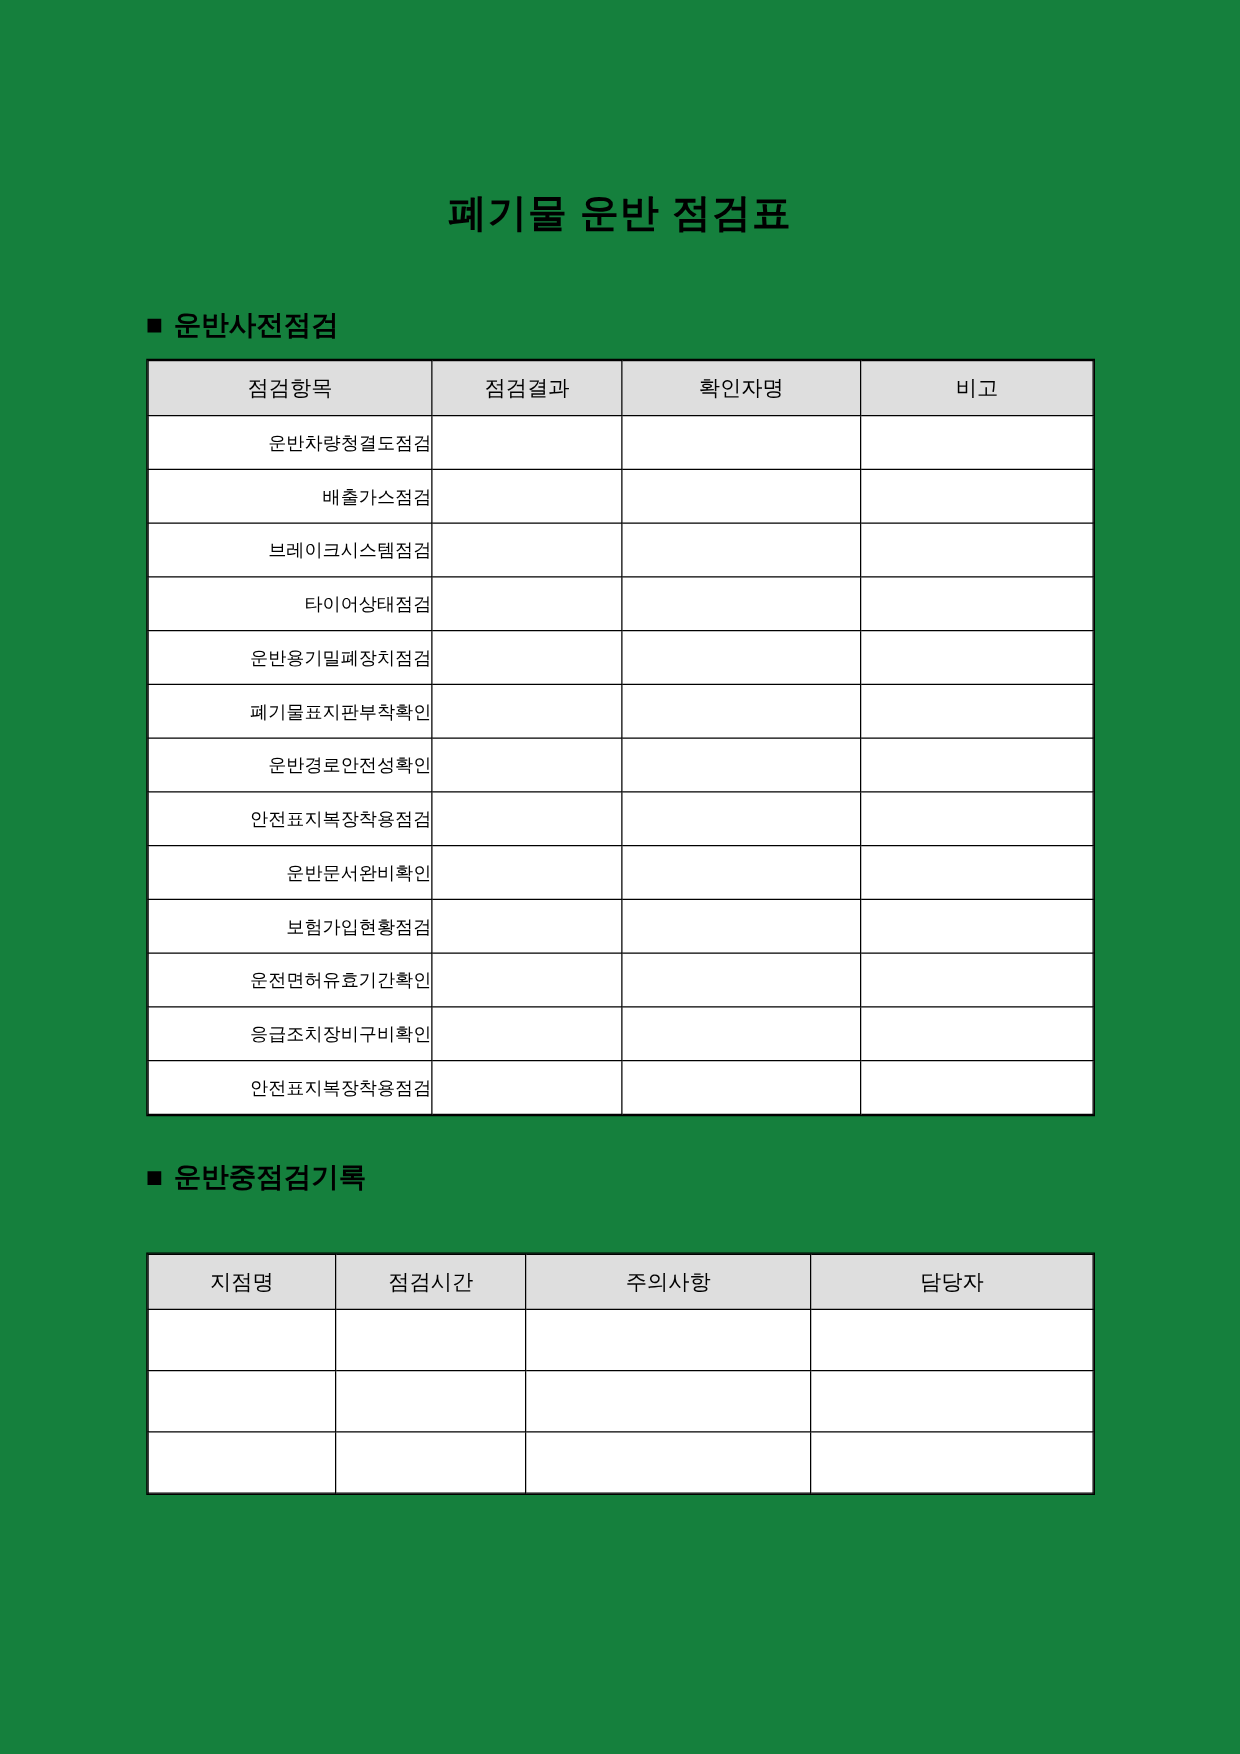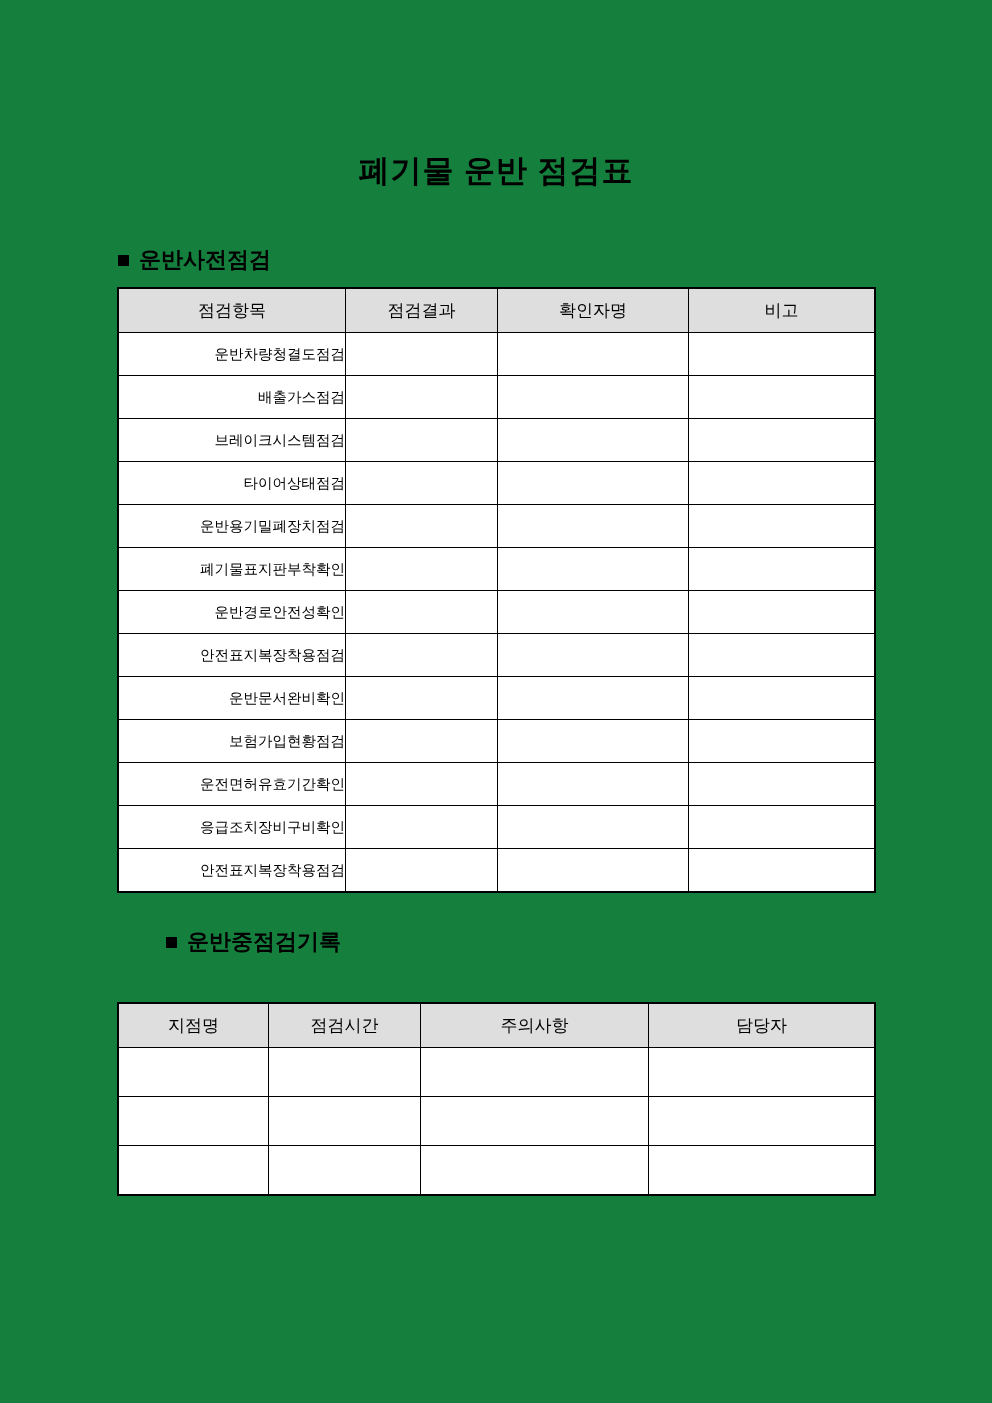--- a/index.html
+++ b/index.html
@@ -48,21 +48,21 @@
   }
   .section-heading .bullet {
     display: inline-block;
     width: 11px;
     height: 11px;
     background: #000000;
     margin-right: 10px;
     vertical-align: 1px;
   }
   #heading-pre  { top: 249px; }
-  #heading-mid  { top: 931px; margin-left: 48px; }
+  #heading-mid  { top: 931px; }
 
   
   .grid {
     position: absolute;
     left: 118px;
     border-collapse: collapse;
     table-layout: fixed;
     background: #ffffff;
   }
   .grid th, .grid td {

